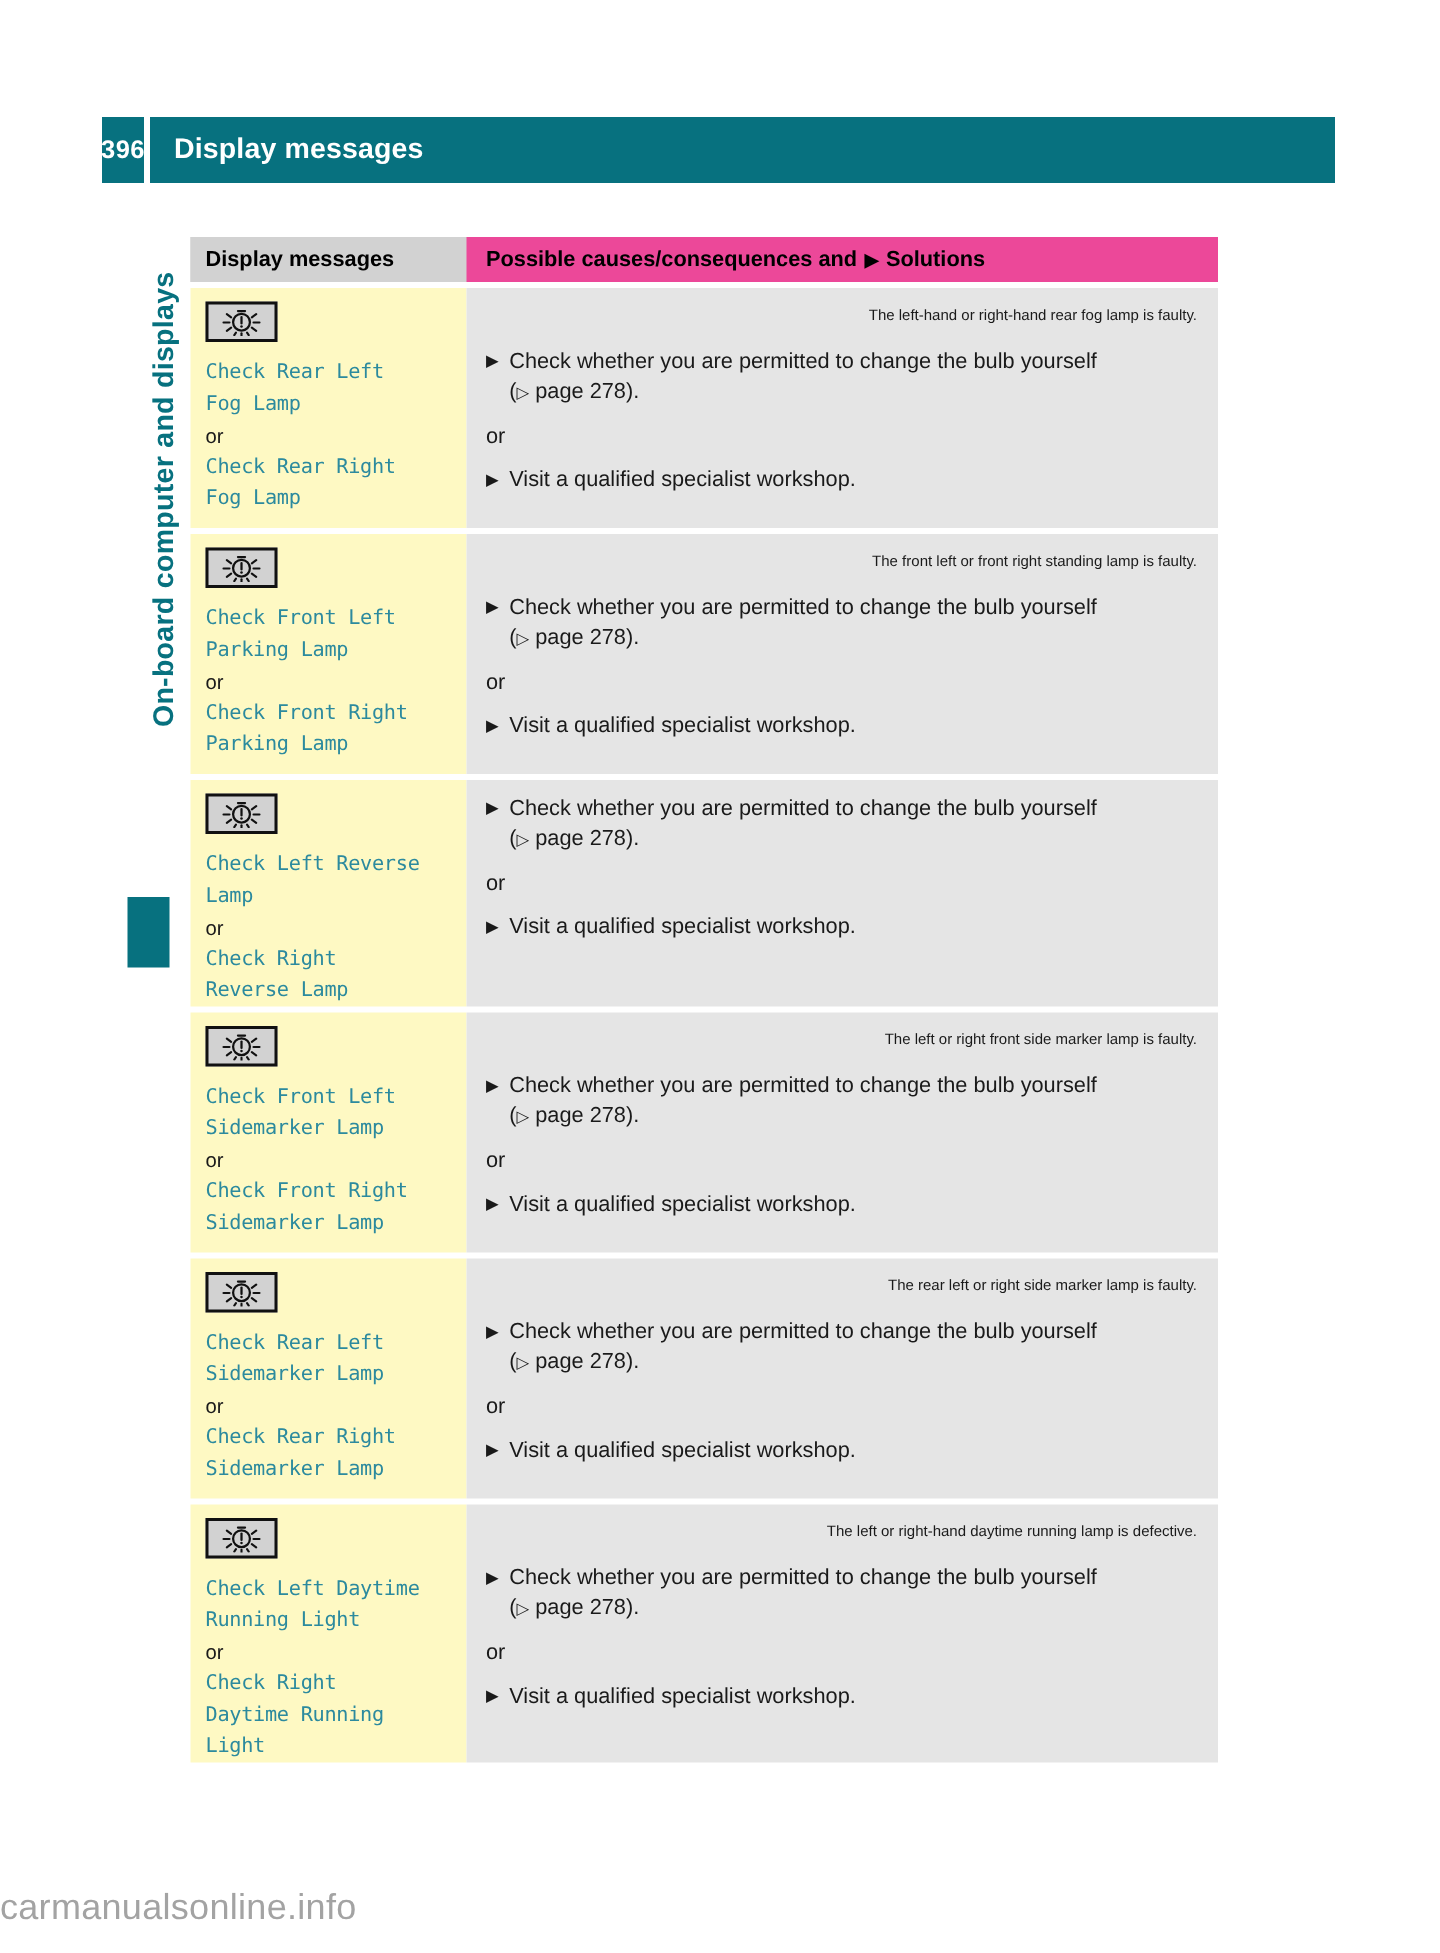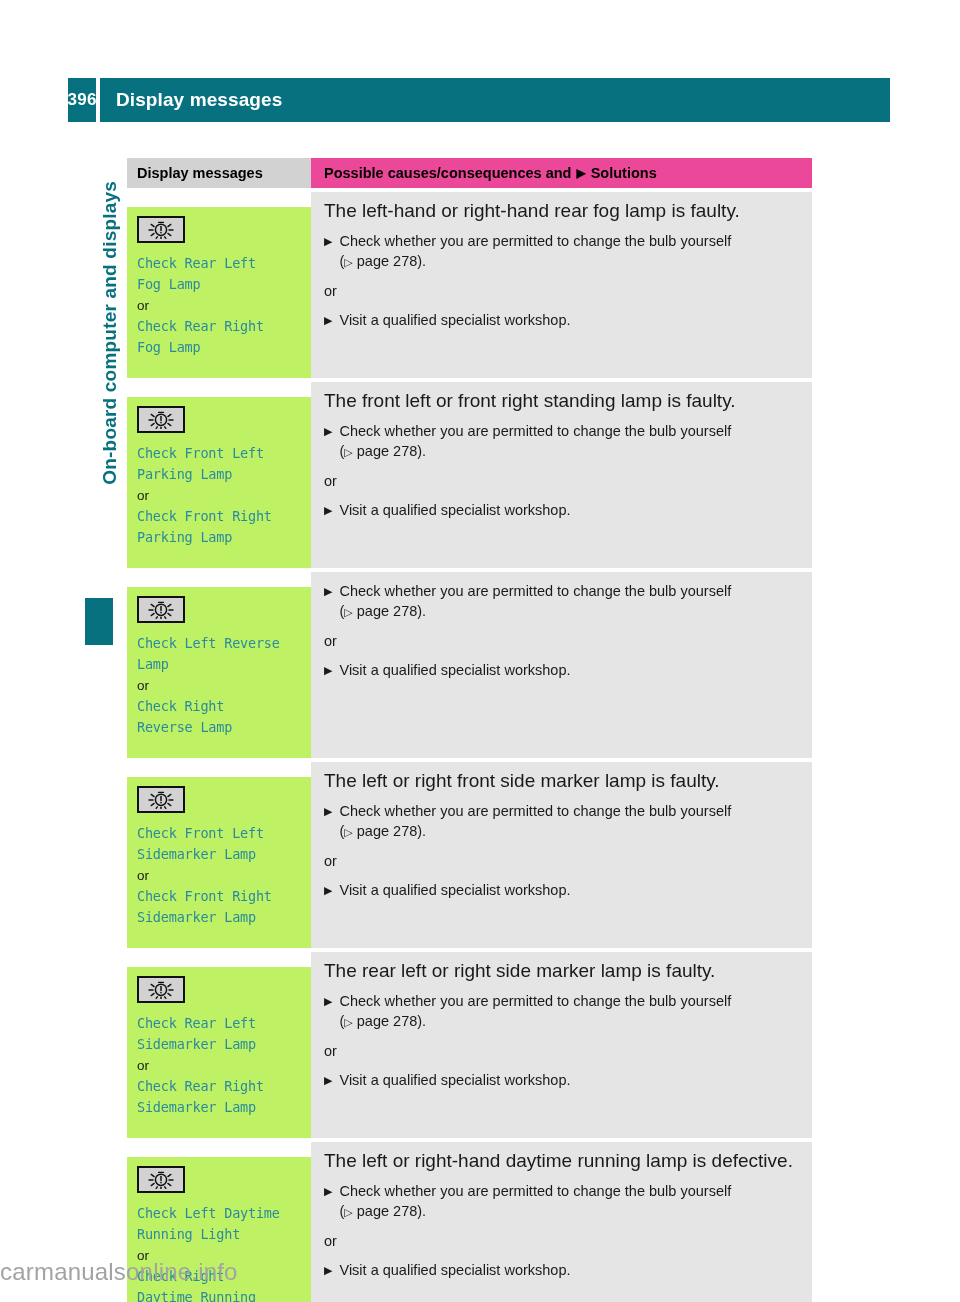--- a/index.html
+++ b/index.html
@@ -131,24 +131,23 @@
     height: 4px;
     background: #ffffff;
   }
   .msg-row {
     display: flex;
     align-items: stretch;
   }
   .msg-row .cell-left {
     width: 184px;
     flex: 0 0 184px;
-    background: #bef264;
-    padding: 9px 10px 20px 10px;
-    box-sizing: border-box;
-    margin-top: 15px;
+    background: #fef9c3;
+    padding: 9px 10px 0 10px;
+    box-sizing: border-box;
   }
   .msg-row .cell-right {
     flex: 1 1 auto;
     background: #e5e5e5;
     padding: 9px 14px 12px 13px;
     box-sizing: border-box;
   }
 
   
   .lamp-icon-box {
@@ -177,24 +176,25 @@
   }
   .msg-or {
     font-family: "Liberation Sans", sans-serif;
     font-size: 13.5px;
     line-height: 21px;
     color: #1a1a1a;
   }
 
   
   .cause-text {
-    font-size: 19px;
+    font-size: 10px;
     line-height: 20px;
     color: #1a1a1a;
     margin-bottom: 10px;
+    text-align: right;
   }
   .sol-item {
     display: flex;
     font-size: 14.5px;
     line-height: 20px;
     color: #1a1a1a;
     margin-bottom: 9px;
   }
   .sol-arrow {
     flex: 0 0 auto;

